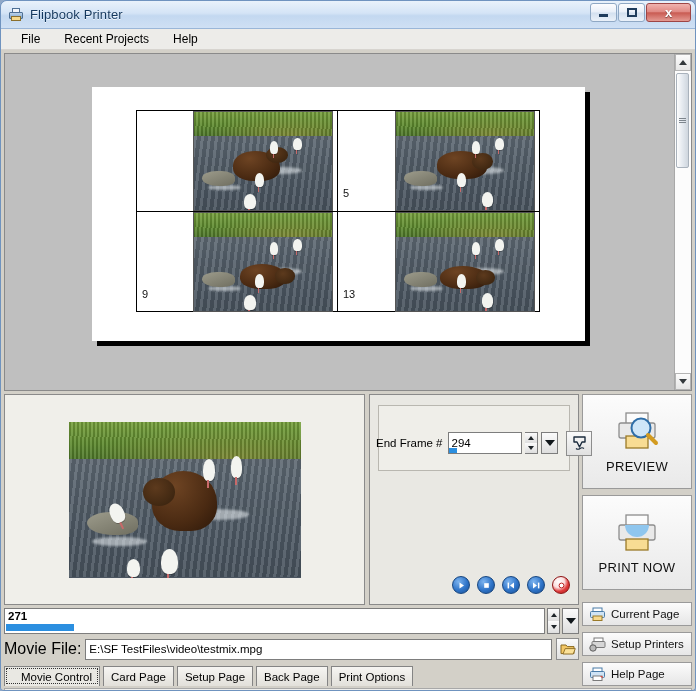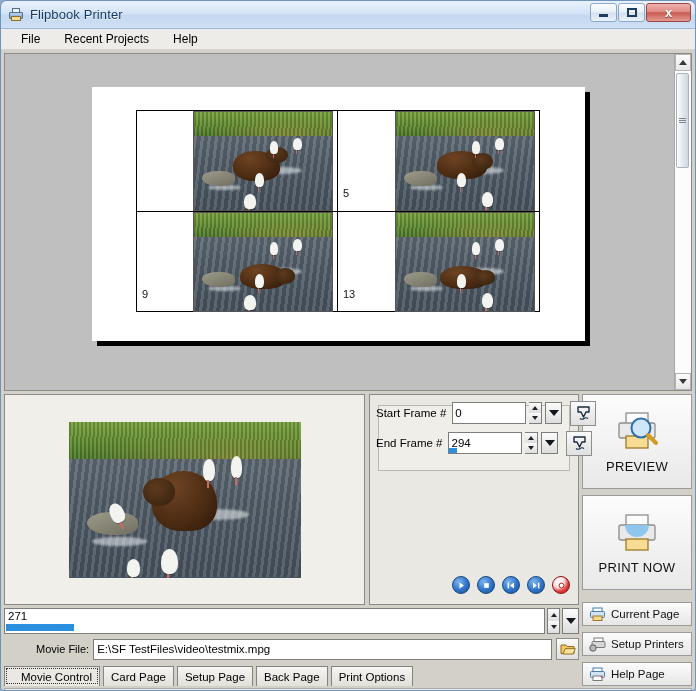--- a/index.html
+++ b/index.html
@@ -323,21 +323,21 @@
     border-color:#8d1414;
   }
   .mbtn svg { display:block; }
 
   
   .slider-row {
     flex: 0 0 26px; display:flex; align-items:stretch; gap:2px;
   }
   .slider-box {
     flex:1 1 auto; position:relative;
-    border:1px solid #7d7d7d; background:#fff; min-width:0;
+    border:1px solid #7d7d7d; background:#fff; min-width:0;font-weight:bold;
   }
   .slider-box .snum {
     position:absolute; left:3px; top:1px; font-size:11.5px; color:#000;
   }
   .slider-box .sprog {
     position:absolute; left:1px; bottom:2px; width:68px; height:7px;
     background:#2b8fe0;
   }
   .slider-spin {
     flex:0 0 13px; display:flex; flex-direction:column;
@@ -358,21 +358,21 @@
   }
   .slider-drop i {
     border-left:5px solid transparent; border-right:5px solid transparent;
     border-top:6px solid #11171b;
   }
 
   
   .file-row {
     flex: 0 0 24px; display:flex; align-items:center; gap:4px;
   }
-  .file-label { font-size:11px; color:#000; white-space:nowrap;margin-left:32px; }
+  .file-label { font-size:16px; color:#000; white-space:nowrap; }
   .file-input {
     flex:1 1 auto; height:21px; min-width:0;
     border:1px solid #7d7d7d; background:#fff;
     display:flex; align-items:center; padding:0 3px;
     font-size:11.5px; color:#000; overflow:hidden; white-space:nowrap;
   }
   .browse-btn {
     flex:0 0 23px; height:22px;
     border:1px solid #8d8d8d;
     background: linear-gradient(180deg,#fafafa,#e0e0e0);
@@ -576,43 +576,20 @@
                 <div class="gull" style="left:18%;top:52%;width:6%;height:13%;transform:rotate(-25deg)"></div>
                 <div class="gull" style="left:40%;top:82%;width:7%;height:16%"></div>
                 <div class="gull" style="left:25%;top:88%;width:6%;height:12%"></div>
               </div>
             </div>
           </div>
 
           <div class="frame-panel">
             <div class="fp-inner"></div>
 
-            <div class="fp-row r1">
-              <div class="fp-label">Start Frame #</div>
-              <div class="spin-wrap">
-                <input type="text" value="0" style="">
-              </div>
-              <div class="spin-btns">
-                <div class="up">
-                    <i></i>
-                  </div>
-                <div class="dn">
-                    <i></i>
-                  </div>
-              </div>
-              <div class="drop-btn">
-                  <i></i>
-                </div>
-              <div class="grab-btn">
-                <svg width="17" height="17" viewBox="0 0 17 17">
-                  <path d="M3 2 h11 v5 h-3 l-2.5 5 L6 7 H3 z" fill="none" stroke="#1b2b3d" stroke-width="1.4" stroke-linejoin="round"></path>
-                  <path d="M5 13.5 q2 1.5 4 0 q2 -1.5 4 0" fill="none" stroke="#1b2b3d" stroke-width="1.2"></path>
-                </svg>
-              </div>
-            </div>
 
             <div class="fp-row r2">
               <div class="fp-label">End Frame #</div>
               <div class="spin-wrap">
                 <input type="text" value="294" style="">
                 <span class="spin-fill"></span>
               </div>
               <div class="spin-btns">
                 <div class="up">
                     <i></i>

